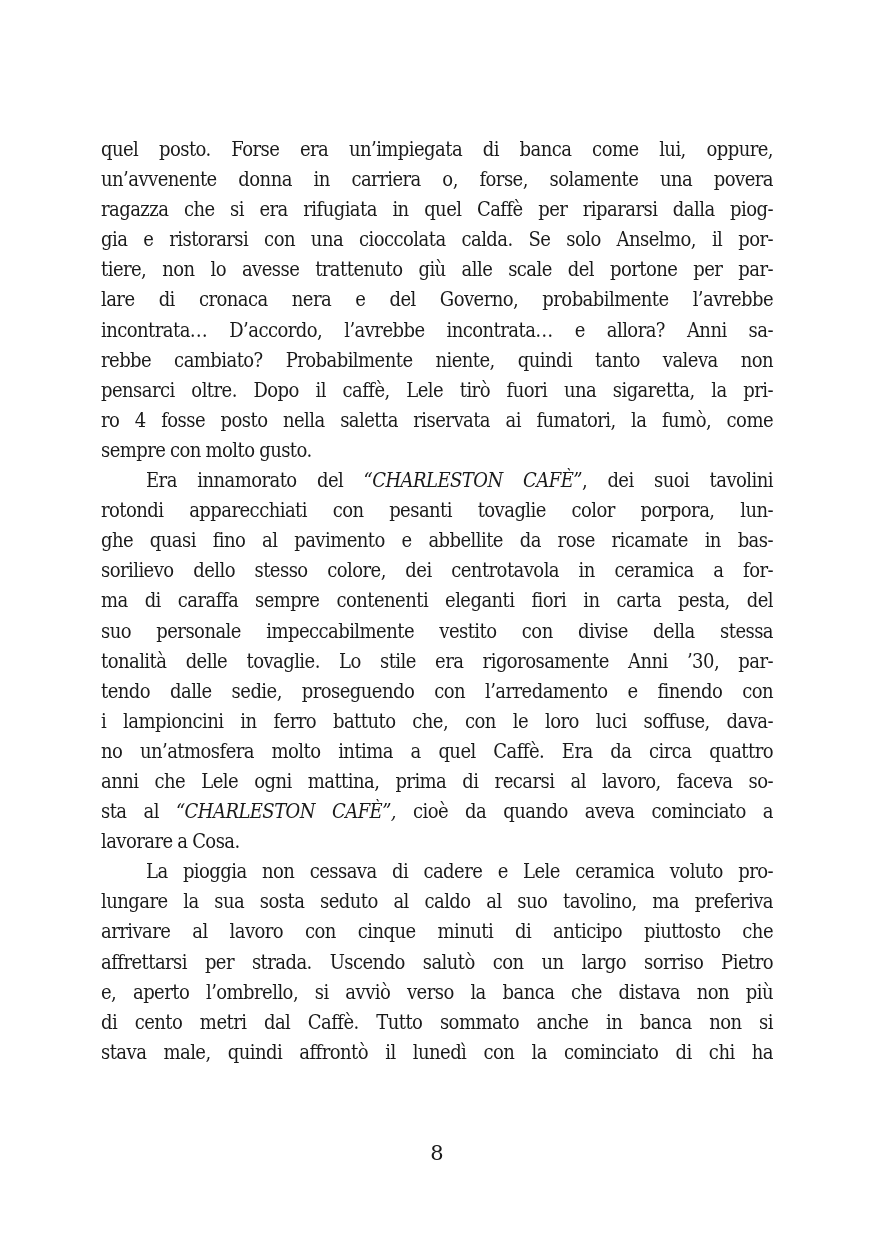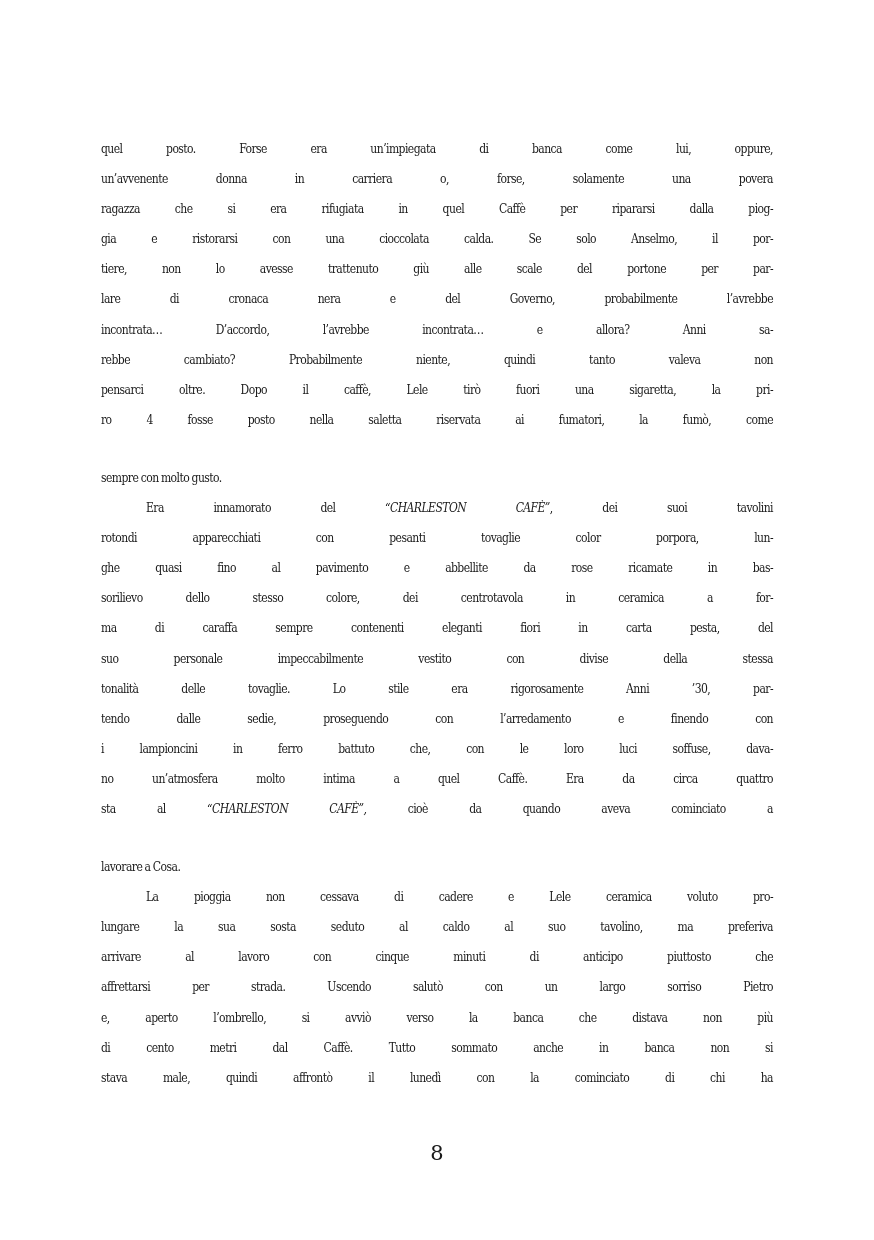--- a/index.html
+++ b/index.html
@@ -18,32 +18,31 @@
     .page-body {
       position: absolute;
       left: 101px;
       top: 134px;
       width: 672px;
     }
     .line {
       display: block;
       height: 30.1px;
       line-height: 30.1px;
-      font-size: 12px;
+      font-size: 20px;
       white-space: nowrap;
       text-align: justify;
       text-align-last: justify;
       letter-spacing: -0.55px;
       word-spacing: -0.5px;
       font-stretch: condensed;
       transform-origin: left center;
     }
     .line.last {
       text-align-last: left;
-      margin-top: 28px;
     }
     .line.indent {
       padding-left: 45px;
     }
     .seg-italic {
       font-style: italic;
     }
     .page-number {
       position: absolute;
       left: 0;
@@ -76,20 +75,21 @@
       <span class="line indent"><span>Era innamorato del </span><span class="seg-italic">“CHARLESTON CAFÈ”</span><span>, dei suoi tavolini</span></span>
       <span class="line"><span>rotondi apparecchiati con pesanti tovaglie color porpora, lun-</span></span>
       <span class="line"><span>ghe quasi fino al pavimento e abbellite da rose ricamate in bas-</span></span>
       <span class="line"><span>sorilievo dello stesso colore, dei centrotavola in ceramica a for-</span></span>
       <span class="line"><span>ma di caraffa sempre contenenti eleganti fiori in carta pesta, del</span></span>
       <span class="line"><span>suo personale impeccabilmente vestito con divise della stessa</span></span>
       <span class="line"><span>tonalità delle tovaglie. Lo stile era rigorosamente Anni ’30, par-</span></span>
       <span class="line"><span>tendo dalle sedie, proseguendo con l’arredamento e finendo con</span></span>
       <span class="line"><span>i lampioncini in ferro battuto che, con le loro luci soffuse, dava-</span></span>
       <span class="line"><span>no un’atmosfera molto intima a quel Caffè. Era da circa quattro</span></span>
+      <span class="line"><span>anni che Lele ogni mattina, prima di recarsi al lavoro, faceva so-</span></span>
       <span class="line"><span>sta al </span><span class="seg-italic">“CHARLESTON CAFÈ”,</span><span> cioè da quando aveva cominciato a</span></span>
       <span class="line last"><span>lavorare a Cosa.</span></span>
     </div>
     <div>
       <span class="line indent"><span>La pioggia non cessava di cadere e Lele ceramica voluto pro-</span></span>
       <span class="line"><span>lungare la sua sosta seduto al caldo al suo tavolino, ma preferiva</span></span>
       <span class="line"><span>arrivare al lavoro con cinque minuti di anticipo piuttosto che</span></span>
       <span class="line"><span>affrettarsi per strada. Uscendo salutò con un largo sorriso Pietro</span></span>
       <span class="line"><span>e, aperto l’ombrello, si avviò verso la banca che distava non più</span></span>
       <span class="line"><span>di cento metri dal Caffè. Tutto sommato anche in banca non si</span></span>

